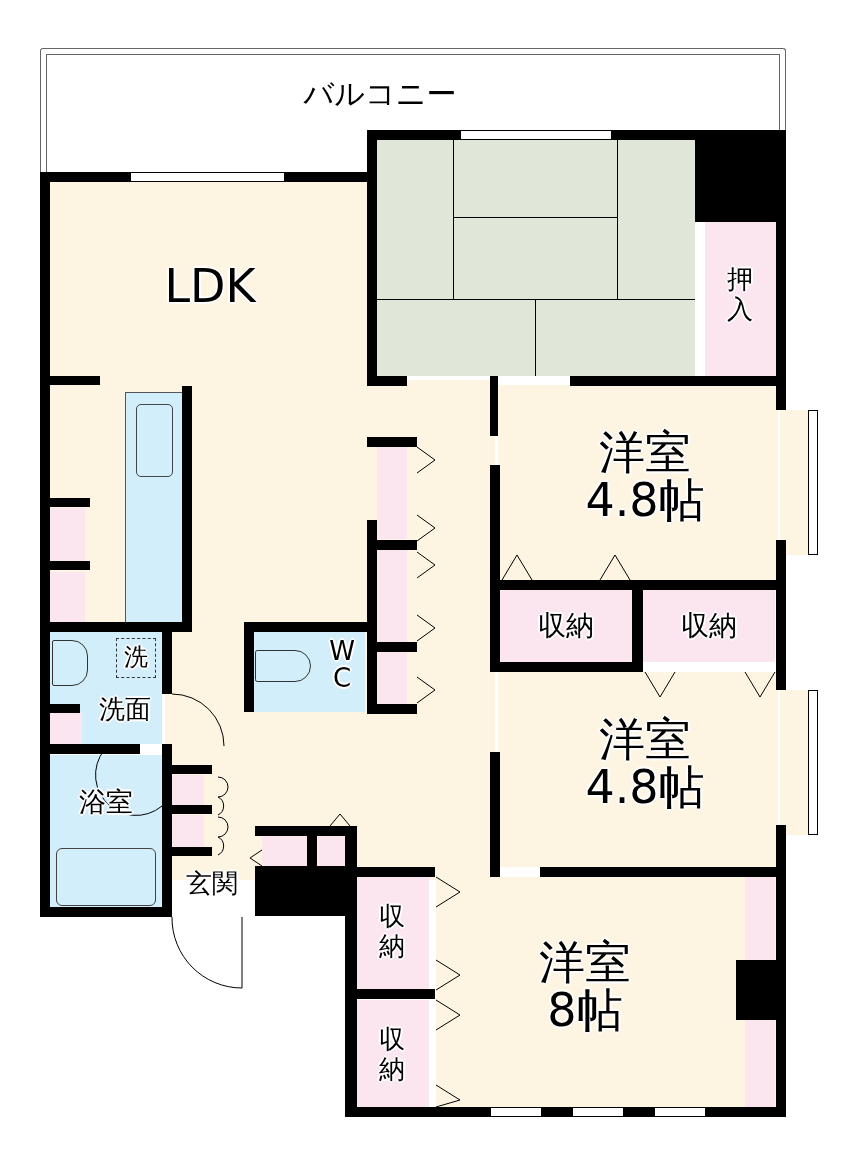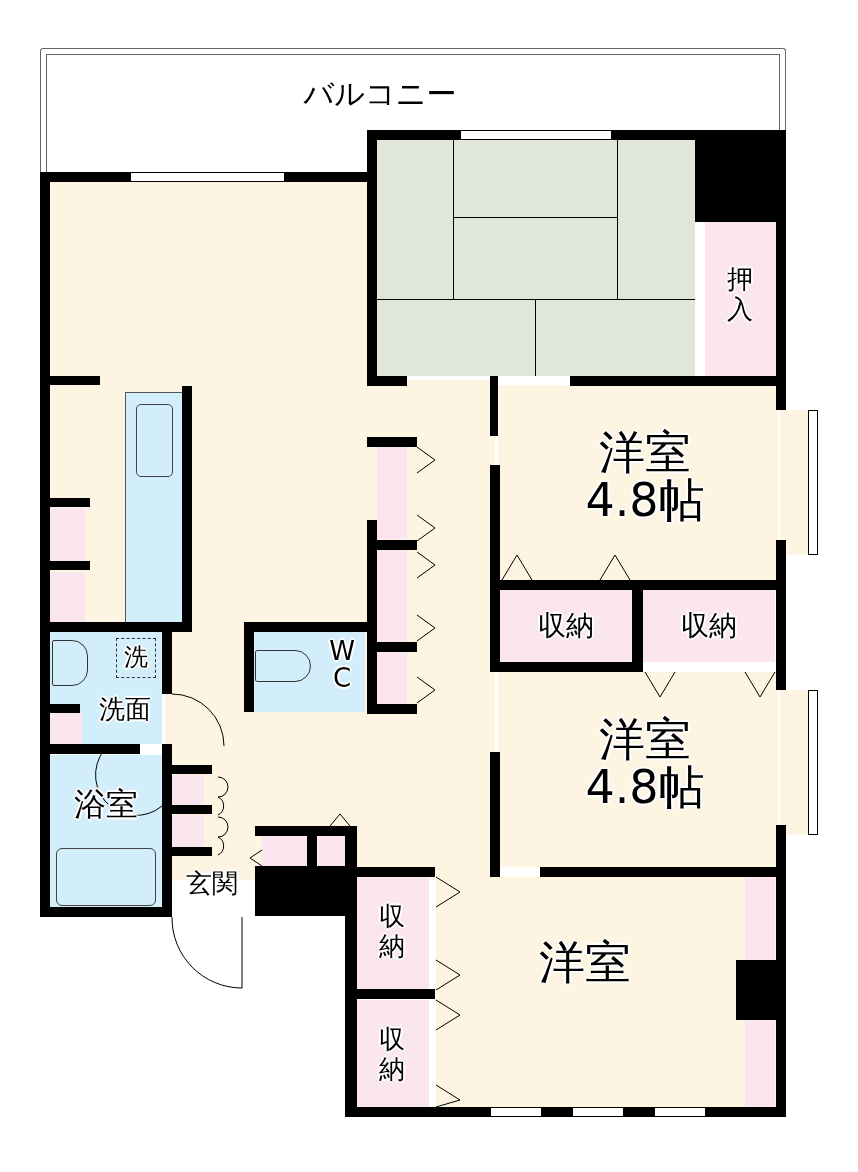--- a/index.html
+++ b/index.html
@@ -158,39 +158,41 @@
     <polyline points="436,877 460,892 436,907"></polyline>
     <polyline points="436,960 460,975 436,990"></polyline>
     <polyline points="436,1000 460,1015 436,1030"></polyline>
     <polyline points="436,1085 460,1100 436,1107"></polyline>
     <polyline points="330,826 340,814 350,826"></polyline>
     <polyline points="262,850 250,858 262,866"></polyline>
   </g>
 </svg>
 
 <div class="label big" style="left:110px;top:262px;width:200px;">
+  <div>LDK</div>
 </div>
 <div class="label big" style="left:450px;top:197px;width:170px;">
 </div>
 <div class="label mid" style="left:722px;top:265px;width:36px;font-size:26px;line-height:1.15;word-break:break-all;">押入</div>
 <div class="label big" style="left:550px;top:428px;width:190px;">
   <div>洋室</div>
   <div>4.8帖</div>
 </div>
 <div class="label mid" style="left:505px;top:611px;width:122px;">収納</div>
 <div class="label mid" style="left:648px;top:611px;width:122px;">収納</div>
 <div class="label big" style="left:550px;top:715px;width:190px;">
   <div>洋室</div>
   <div>4.8帖</div>
 </div>
 <div class="label big" style="left:500px;top:938px;width:170px;">
   <div>洋室</div>
+  <div>8帖</div>
 </div>
 <div class="label mid" style="left:374px;top:902px;width:36px;font-size:26px;line-height:1.15;word-break:break-all;">収納</div>
 <div class="label mid" style="left:374px;top:1025px;width:36px;font-size:26px;line-height:1.15;word-break:break-all;">収納</div>
 <div class="label mid" style="left:322px;top:638px;width:40px;font-size:26px;">
   <div>W</div>
   <div>C</div>
 </div>
 <div class="label sm" style="left:116px;top:645px;width:40px;">洗</div>
 <div class="label mid" style="left:85px;top:696px;width:80px;font-size:26px;">洗面</div>
-<div class="label mid" style="left:60px;top:788px;width:92px;font-size:32px;">浴室</div>
+<div class="label mid" style="left:60px;top:788px;width:92px;font-size:27px;">浴室</div>
 <div class="label mid" style="left:172px;top:870px;width:80px;font-size:26px;">玄関</div>
 
 </body></html>

